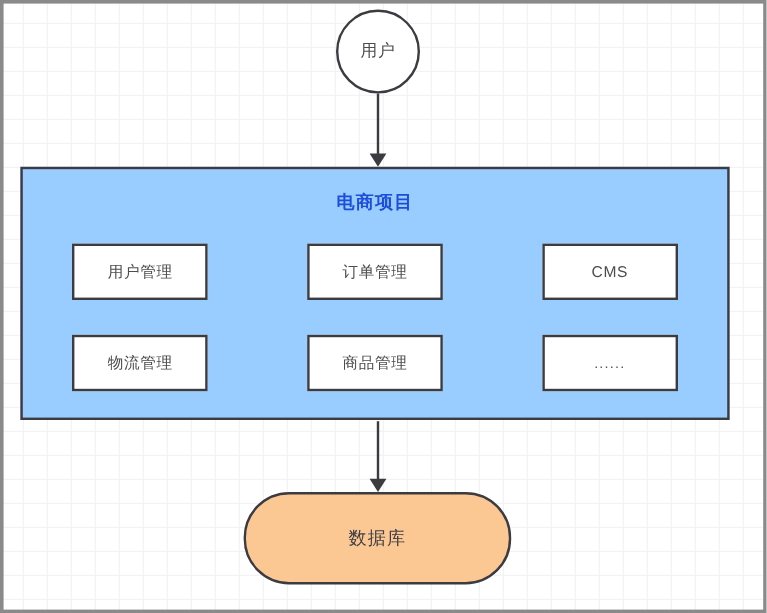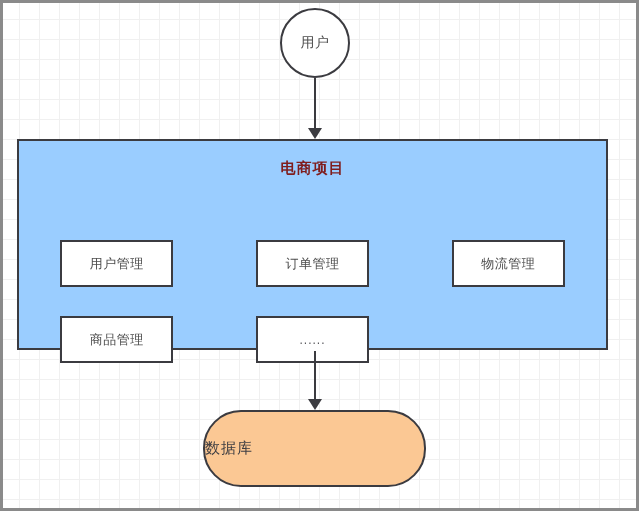--- a/index.html
+++ b/index.html
@@ -95,21 +95,21 @@
     border: 2px solid #3b3b40;
   }
   #system-title {
     position: absolute;
     left: 0;
     top: 18px;
     width: 100%;
     text-align: center;
     font-size: 15px;
     font-weight: bold;
-    color: #7f1d1d;
+    color: #1d4ed8;
     letter-spacing: 1px;
   }
 
   
   #module-grid {
     position: absolute;
     left: 0;
     top: 62px;
     width: 100%;
     height: 145px;
@@ -122,21 +122,20 @@
   }
   .module-box {
     width: 113px;
     height: 47px;
     box-sizing: border-box;
     background: #ffffff;
     border: 2px solid #3b3b40;
     display: flex;
     align-items: center;
     justify-content: center;
-    margin-top: 37px;
   }
   .module-box .module-label {
     font-size: 13px;
     color: #4d4d4d;
     letter-spacing: 0.5px;
     line-height: 1;
   }
   .module-box.ellipsis .module-label {
     font-size: 12px;
     letter-spacing: 1px;
@@ -149,20 +148,21 @@
     left: 203px;
     top: 410px;
     width: 223px;
     height: 77px;
     box-sizing: border-box;
     background: #fbc894;
     border: 2px solid #3b3b40;
     border-radius: 38px;
     display: flex;
     align-items: center;
+    justify-content: center;
   }
   #database-box .label {
     font-size: 15px;
     color: #3d3d42;
     letter-spacing: 1px;
   }
 </style>
 </head>
 <body>
 
@@ -181,20 +181,23 @@
     <div id="system-title">电商项目</div>
 
     <div id="module-grid">
       <div class="module-box">
         <span class="module-label">用户管理</span>
       </div>
       <div class="module-box">
         <span class="module-label">订单管理</span>
       </div>
       <div class="module-box">
+        <span class="module-label">CMS</span>
+      </div>
+      <div class="module-box">
         <span class="module-label">物流管理</span>
       </div>
       <div class="module-box">
         <span class="module-label">商品管理</span>
       </div>
       <div class="module-box ellipsis">
         <span class="module-label">......</span>
       </div>
     </div>
   </div>

